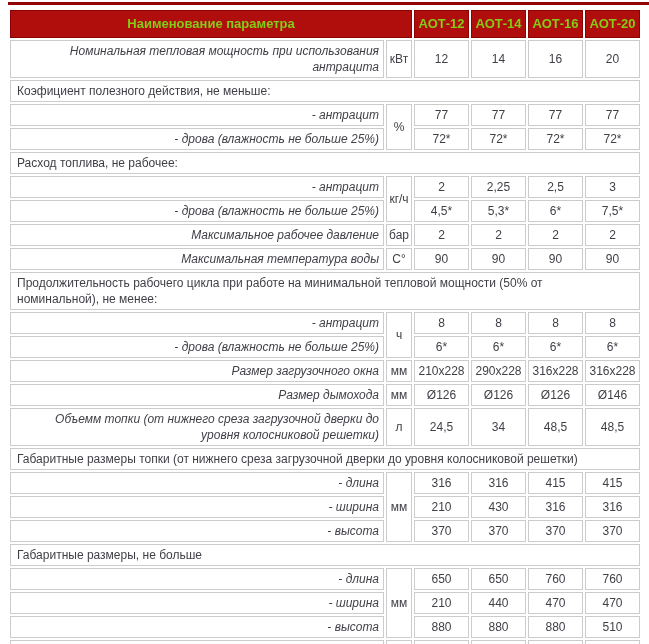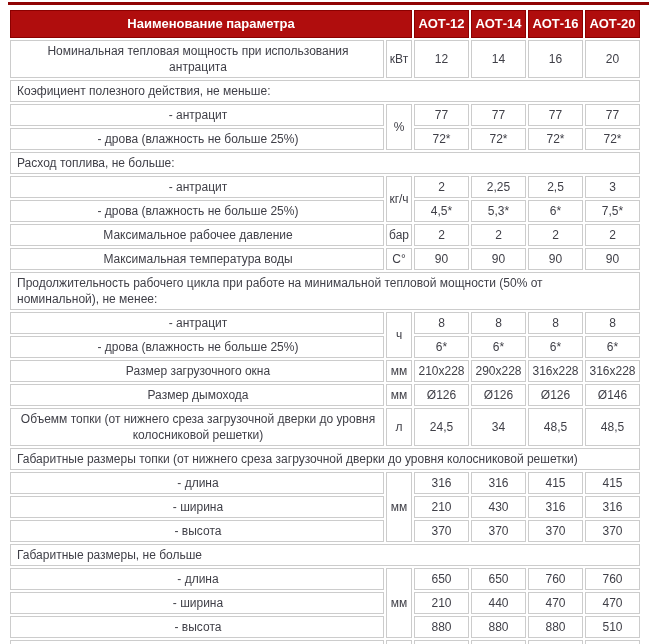--- a/index.html
+++ b/index.html
@@ -16,29 +16,29 @@
     font-family:"Liberation Sans", sans-serif;
   }
   .page{position:relative;width:649px;height:644px;padding:8px 7px 0 8px;}
   .top-line{position:absolute;top:2px;left:8px;right:0;height:3px;background:var(--top-line);}
   table.spec{
     border-collapse:separate;border-spacing:2px;table-layout:fixed;
     width:634px;color:var(--text);font-size:12px;
   }
   th{
     background:var(--header-bg);border:1px solid var(--header-border);
-    color:#ffffff;font-weight:bold;font-size:13px;line-height:16px;
+    color:#84cc16;font-weight:bold;font-size:13px;line-height:16px;
     padding:5px 2px;text-align:center;
   }
   td{
     border:1px solid var(--cell-border);
     padding:2px 6px;line-height:16px;vertical-align:middle;
     background:#ffffff;
   }
-  td.label{text-align:center;padding-left:6px;padding-right:4px;}
+  td.label{text-align:right;padding-left:6px;padding-right:4px;font-style:italic;}
   td.label.indent{}
   td.section{text-align:left;padding-left:6px;padding-right:60px;}
   td.unit,td.val{text-align:center;padding-left:1px;padding-right:1px;}
 </style>
 </head>
 <body>
 
 <div class="page">
   <div class="top-line"></div>
 
@@ -81,21 +81,21 @@
           <td class="val">77</td>
         </tr>
         <tr>
           <td class="label indent">- дрова (влажность не больше 25%)</td>
           <td class="val">72*</td>
           <td class="val">72*</td>
           <td class="val">72*</td>
           <td class="val">72*</td>
         </tr>
         <tr>
-          <td class="section" colspan="6">Расход топлива, не больше:</td>
+          <td class="section" colspan="6">Расход топлива, не рабочее:</td>
         </tr>
         <tr>
           <td class="label indent">- антрацит</td>
           <td class="unit" rowspan="2">кг/ч</td>
           <td class="val">2</td>
           <td class="val">2,25</td>
           <td class="val">2,5</td>
           <td class="val">3</td>
         </tr>
         <tr>

